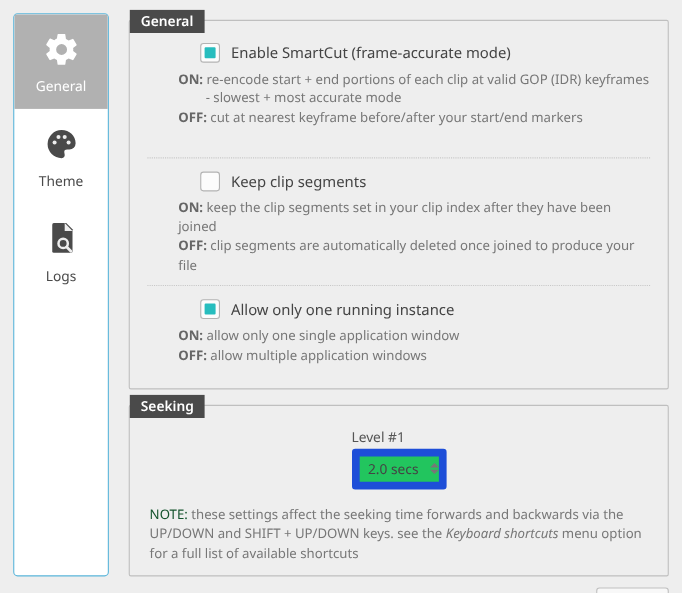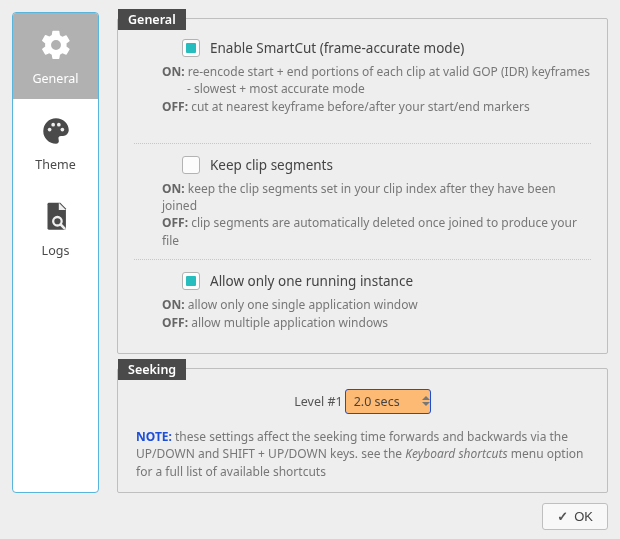--- a/index.html
+++ b/index.html
@@ -84,38 +84,38 @@
     margin-top: 6px;
     font-size: 12px;
     color: #777;
     line-height: 1.45;
   }
   .option-desc b { color:#666; font-weight:700;text-align:right; }
   .seek-row{
     display:flex; align-items:center; justify-content:space-evenly;
     padding: 6px 8px 14px;
   }
-  .seek-item{ display:flex; align-items:center; gap:2px; }
+  .seek-item{ display:flex; align-items:flex-start; gap:2px;flex-direction:column; }
   .seek-label{ font-size:12.5px; color:#555;}
   .spinbox{
     display:flex; align-items:center;
-    border:1px solid #1d4ed8; border-radius:3px;
-    background:#fdba74; padding:3px 0 3px 8px;
+    border:7px solid #1d4ed8; border-radius:3px;
+    background:#22c55e; padding:3px 0 3px 8px;
     min-width: 86px;
     justify-content: space-between;
   }
   .spinbox .value{ font-size:12.5px; color:#444;}
   .spinbox .arrows{ display:flex; flex-direction:column; gap:0; margin-left:8px;}
   .spinbox .arrows span{
     width:0;height:0; border-left:4px solid transparent; border-right:4px solid transparent;
   }
   .spinbox .arrows .up{ border-bottom:4px solid #777; margin-bottom:2px;}
   .spinbox .arrows .down{ border-top:4px solid #777;}
   .note{ font-size:12px; color:#777; line-height:1.45; padding: 0 2px;}
-  .note b{ font-weight:700; color:#1d4ed8;}
+  .note b{ font-weight:400; color:#14532d;}
   .note i{ font-style:italic;}
   
   .footer { display:flex; justify-content:flex-end; padding-top:10px;}
   .ok-btn{
     border:1px solid #bfbfbf; border-radius:3px;
     background:#f8f8f8; padding:5px 14px;
     display:flex; align-items:center; gap:6px;
     cursor:pointer; font-size:13px; color:#444;
   }
   .check-icon{ color:#555; font-weight:bold; }

